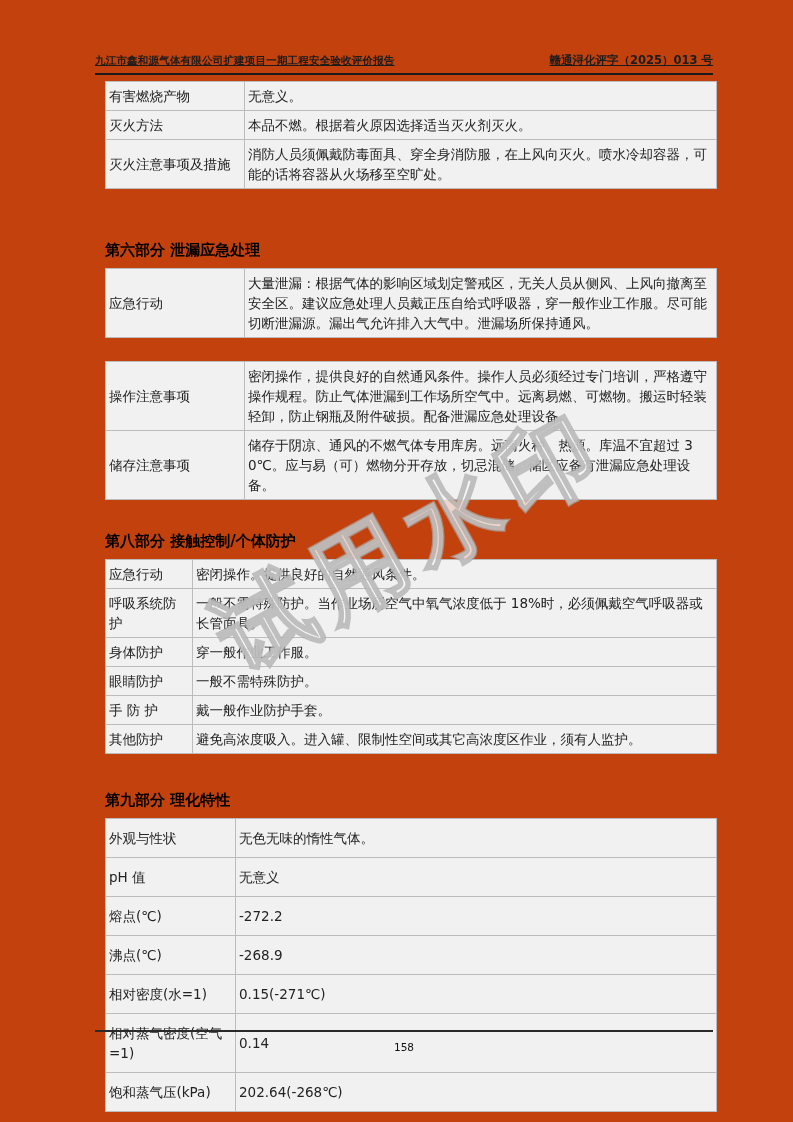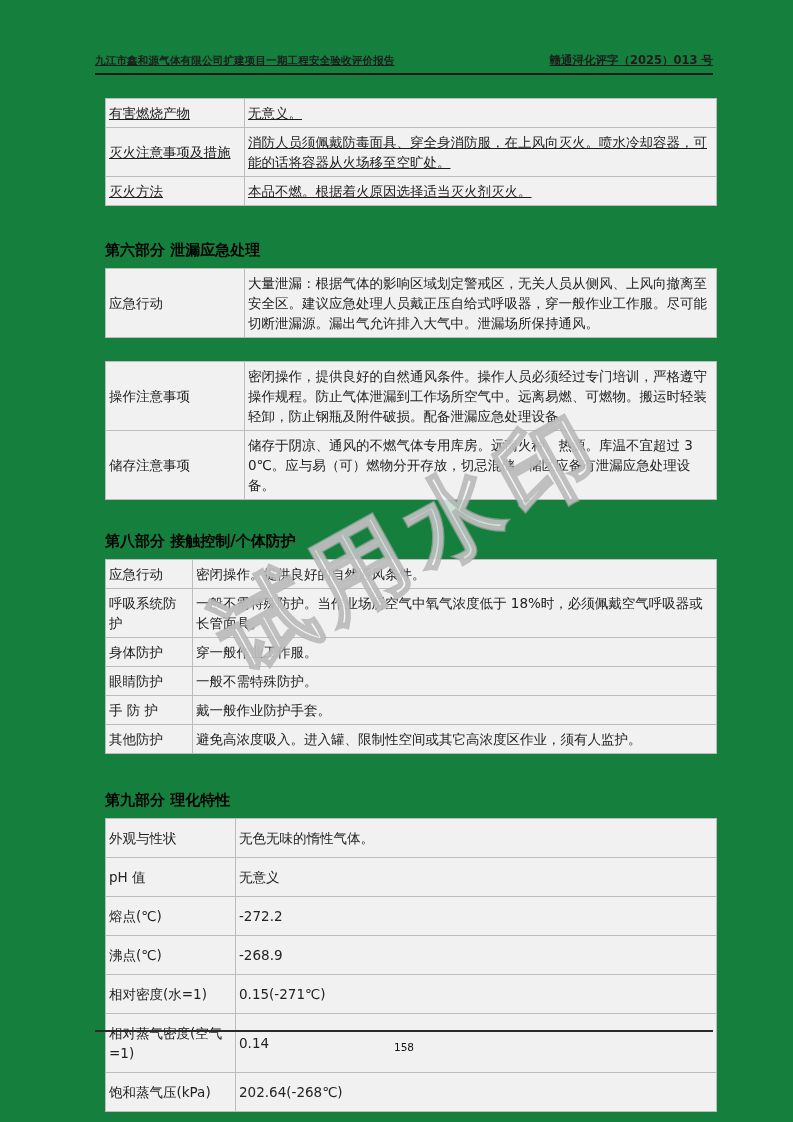--- a/index.html
+++ b/index.html
@@ -1,17 +1,17 @@
 <!DOCTYPE html>
 <html><head>
 <meta charset="utf-8">
 <style>
   html,body{margin:0;padding:0;background:#e8e8e8;}
   .page{
-    position:relative; width:793px; height:1122px; background:#15803d;
+    position:relative; width:793px; height:1122px; background:#c2410c;
     margin:0 auto; overflow:hidden;
     font-family:"DejaVu Sans","Liberation Sans",sans-serif; color:#1c1c1c;
   }
   
   .hdr{
     position:absolute; left:95px; top:53px; width:618px;
     display:flex; justify-content:space-between; align-items:flex-end;
     border-bottom:2px solid #1a1a1a; padding-bottom:5px;
   }
   .hdr .left{font-size:10.5px; font-weight:bold; text-decoration:underline; letter-spacing:0.2px;}
@@ -51,34 +51,34 @@
 </head>
 <body>
 
 <div class="page">
 
   <div class="hdr">
     <span class="left">九江市鑫和源气体有限公司扩建项目一期工程安全验收评价报告</span>
     <span class="right">赣通浔化评字（2025）013 号</span>
   </div>
 
-  <div class="block" style="top:98px;text-decoration:underline;">
+  <div class="block" style="top:81px;">
     <table class="doc">
       <tbody>
           <tr>
         <td class="lbl">有害燃烧产物</td>
         <td>无意义。</td>
       </tr>
       <tr>
+        <td class="lbl">灭火方法</td>
+        <td>本品不燃。根据着火原因选择适当灭火剂灭火。</td>
+      </tr>
+      <tr>
         <td class="lbl">灭火注意事项及措施</td>
         <td>消防人员须佩戴防毒面具、穿全身消防服，在上风向灭火。喷水冷却容器，可能的话将容器从火场移至空旷处。</td>
-      </tr>
-      <tr>
-        <td class="lbl">灭火方法</td>
-        <td>本品不燃。根据着火原因选择适当灭火剂灭火。</td>
       </tr>
     </tbody>
       </table>
   </div>
 
   <div class="block" style="top:232px;">
     <div class="sec-title">第六部分 泄漏应急处理</div>
     <table class="doc">
       <tbody>
           <tr>

